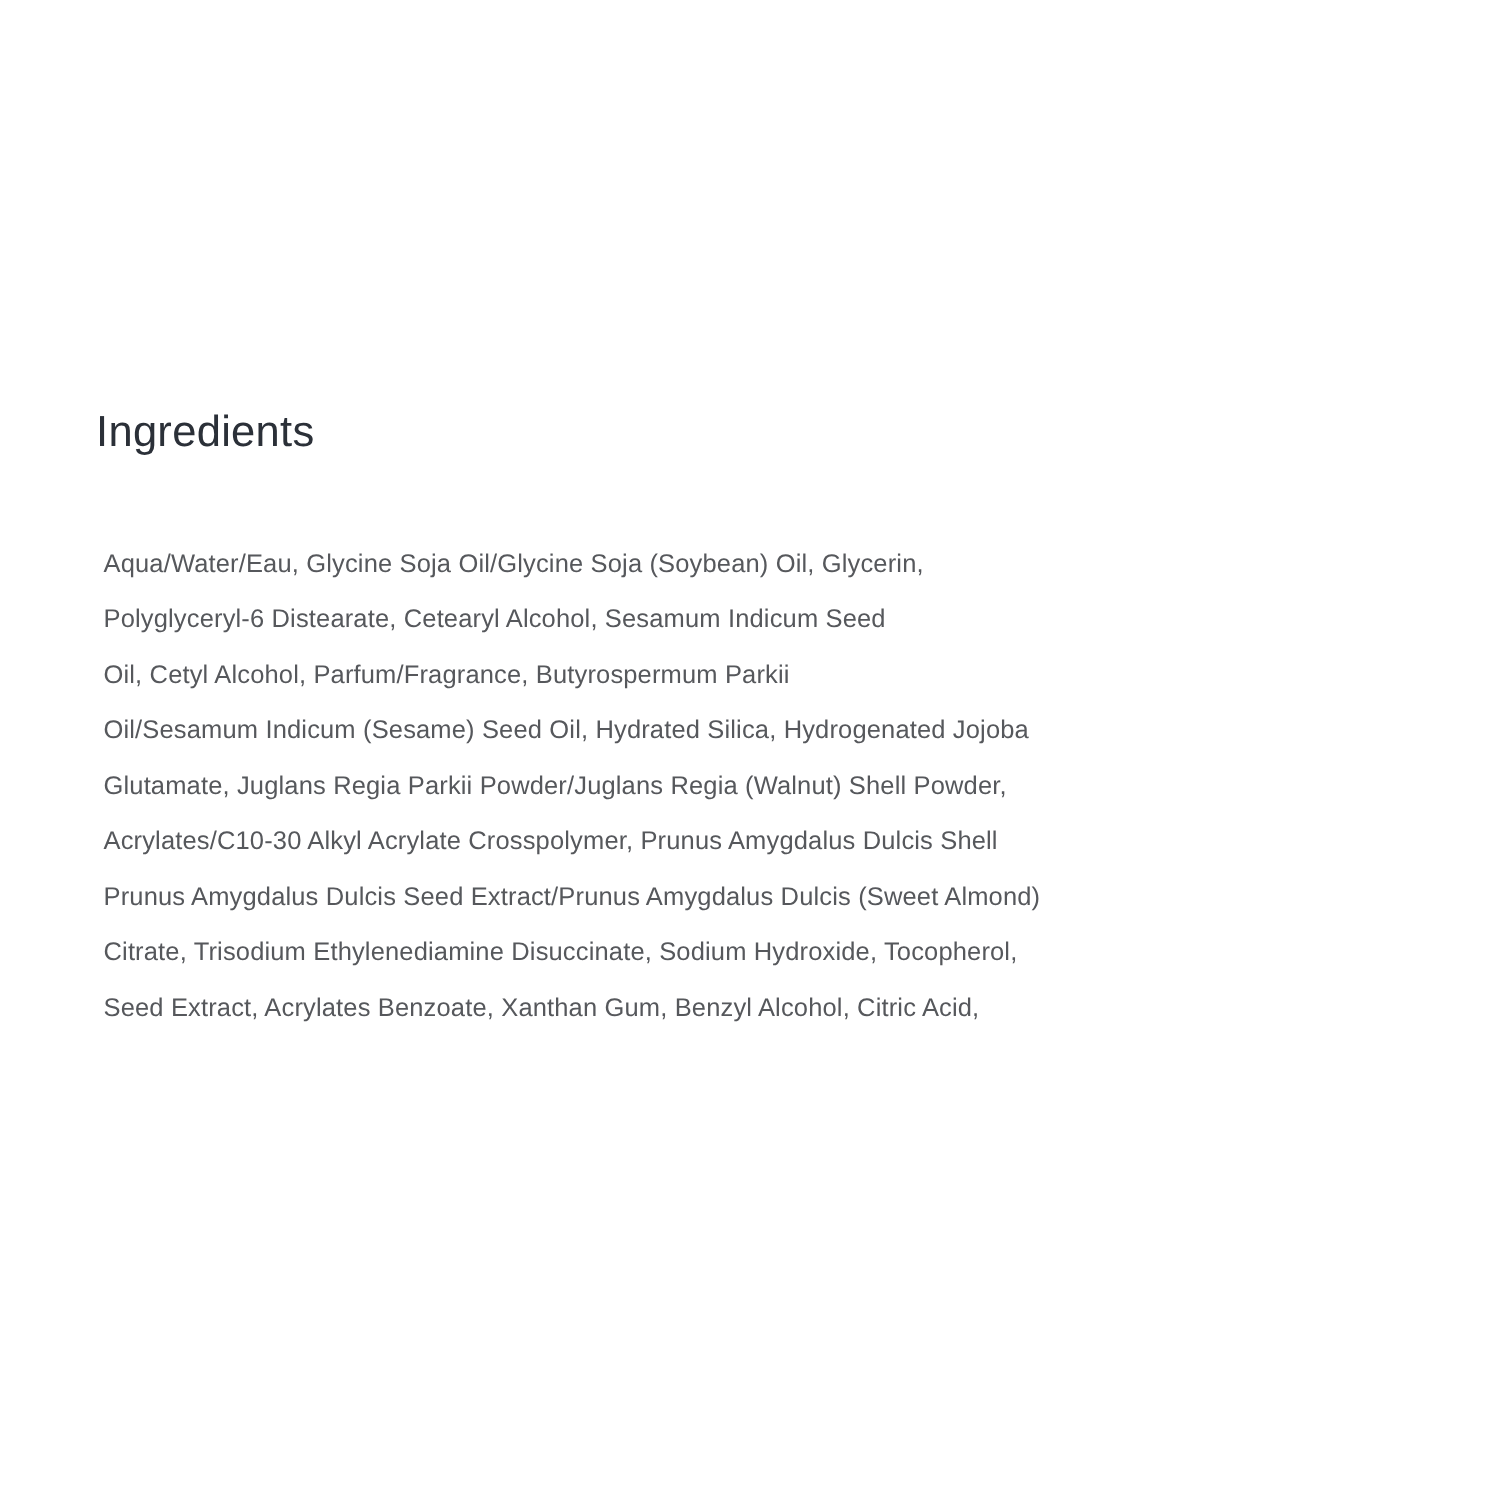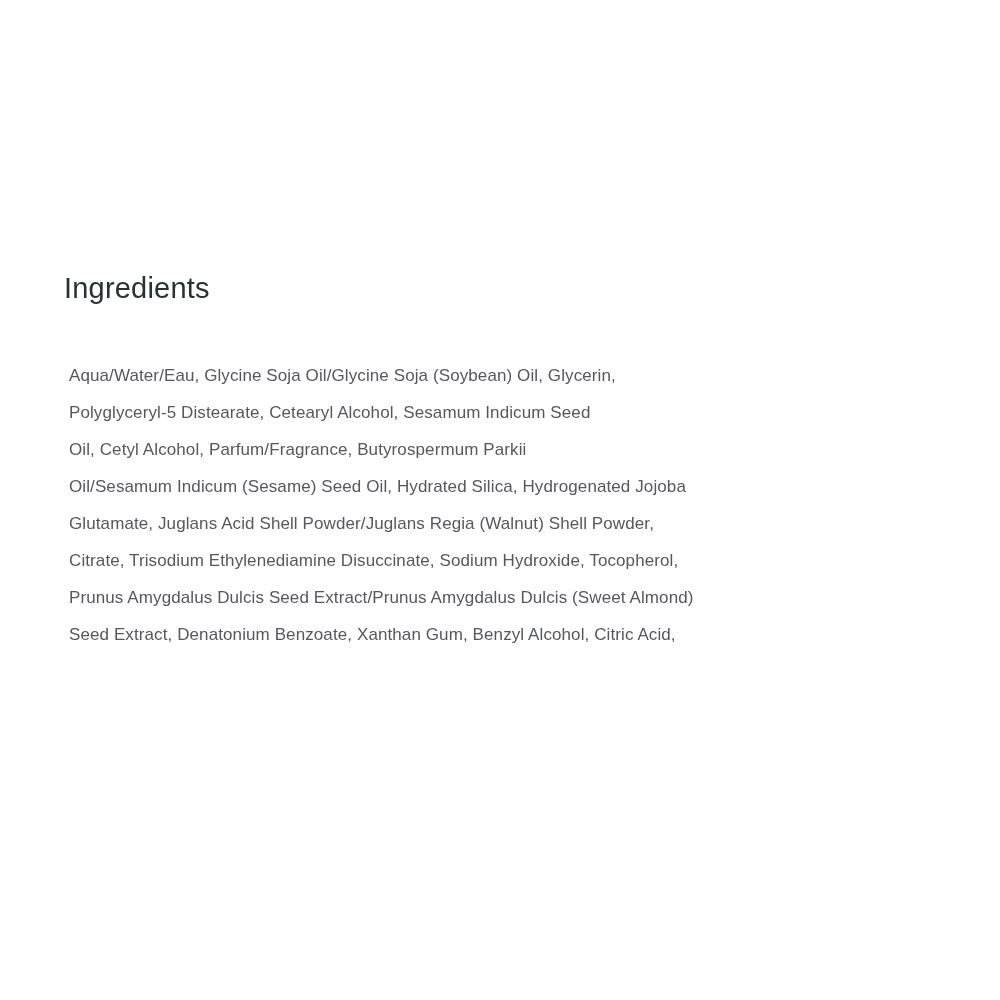--- a/index.html
+++ b/index.html
@@ -46,21 +46,22 @@
     white-space: nowrap;
   }
 </style>
 </head>
 <body>
 
 <div class="page">
   <h2 class="section-title">Ingredients</h2>
   <div class="ingredients-paragraph">
       <div class="line">Aqua/Water/Eau, Glycine Soja Oil/Glycine Soja (Soybean) Oil, Glycerin,</div>
-      <div class="line">Polyglyceryl-5 Distearate, Cetearyl Alcohol, Sesamum Indicum Seed</div>
+      <div class="line">Polyglyceryl-6 Distearate, Cetearyl Alcohol, Sesamum Indicum Seed</div>
       <div class="line">Oil, Cetyl Alcohol, Parfum/Fragrance, Butyrospermum Parkii</div>
       <div class="line">Oil/Sesamum Indicum (Sesame) Seed Oil, Hydrated Silica, Hydrogenated Jojoba</div>
-      <div class="line">Glutamate, Juglans Acid Shell Powder/Juglans Regia (Walnut) Shell Powder,</div>
+      <div class="line">Glutamate, Juglans Regia Parkii Powder/Juglans Regia (Walnut) Shell Powder,</div>
+      <div class="line">Acrylates/C10-30 Alkyl Acrylate Crosspolymer, Prunus Amygdalus Dulcis Shell</div>
+      <div class="line">Prunus Amygdalus Dulcis Seed Extract/Prunus Amygdalus Dulcis (Sweet Almond)</div>
       <div class="line">Citrate, Trisodium Ethylenediamine Disuccinate, Sodium Hydroxide, Tocopherol,</div>
-      <div class="line">Prunus Amygdalus Dulcis Seed Extract/Prunus Amygdalus Dulcis (Sweet Almond)</div>
-      <div class="line">Seed Extract, Denatonium Benzoate, Xanthan Gum, Benzyl Alcohol, Citric Acid,</div>
+      <div class="line">Seed Extract, Acrylates Benzoate, Xanthan Gum, Benzyl Alcohol, Citric Acid,</div>
     </div>
 </div>
 
 </body></html>

